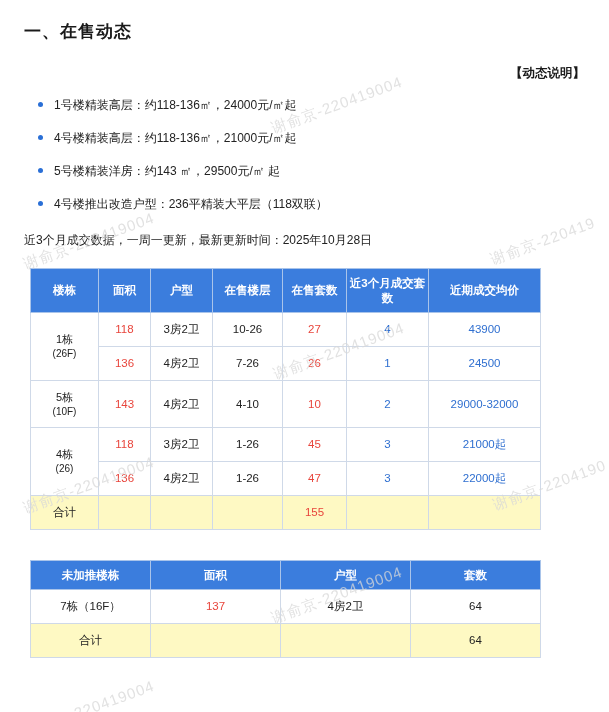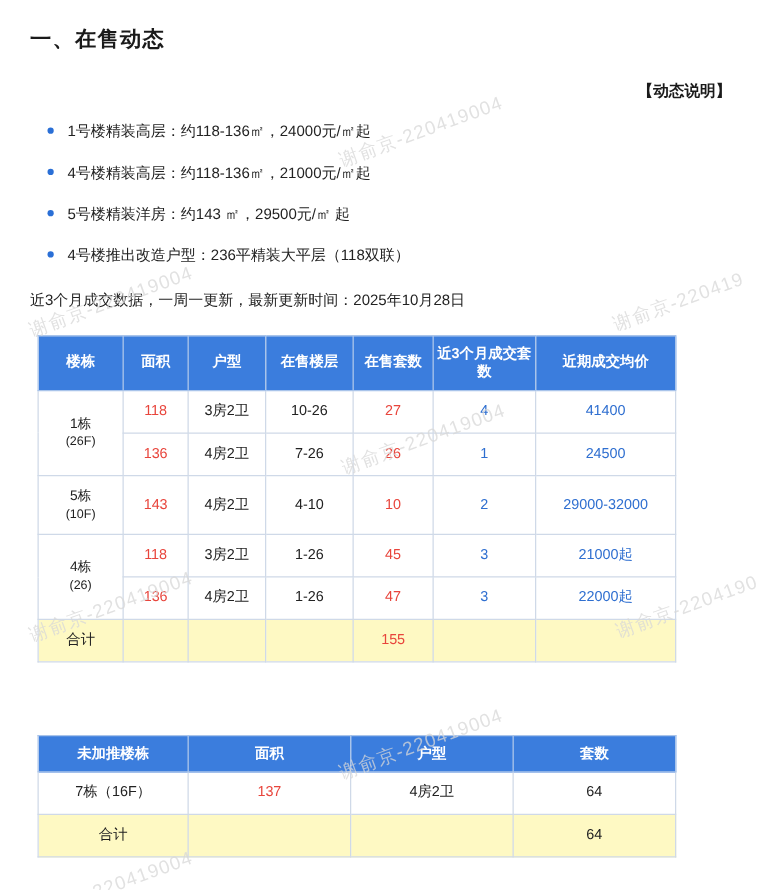--- a/index.html
+++ b/index.html
@@ -65,21 +65,21 @@
     margin: 0 0 18px 0;
     line-height: 1.6;
   }
   table {
     border-collapse: collapse;
     width: 510px;
     margin: 0 0 0 6px;
     table-layout: fixed;
   }
   table.t1 { margin-top: 4px; }
-  table.t2 { margin-top: 58px; }
+  table.t2 { margin-top: 30px; }
   th {
     background: #3b7ddd;
     color: #ffffff;
     font-size: 11.5px;
     font-weight: bold;
     border: 1px solid #a9c4ea;
     padding: 7px 2px;
     text-align: center;
     line-height: 1.25;
   }
@@ -154,21 +154,21 @@
       <tr>
         <td class="bldg" rowspan="2">
           <span>1栋</span>
           <small>(26F)</small>
         </td>
         <td class="area">118</td>
         <td>3房2卫</td>
         <td>10-26</td>
         <td class="red">27</td>
         <td class="blue">4</td>
-        <td class="blue">41400</td>
+        <td class="blue">43900</td>
       </tr>
       <tr>
         <td class="area">136</td>
         <td>4房2卫</td>
         <td>7-26</td>
         <td class="red">26</td>
         <td class="blue">1</td>
         <td class="blue">24500</td>
       </tr>
       <tr>

